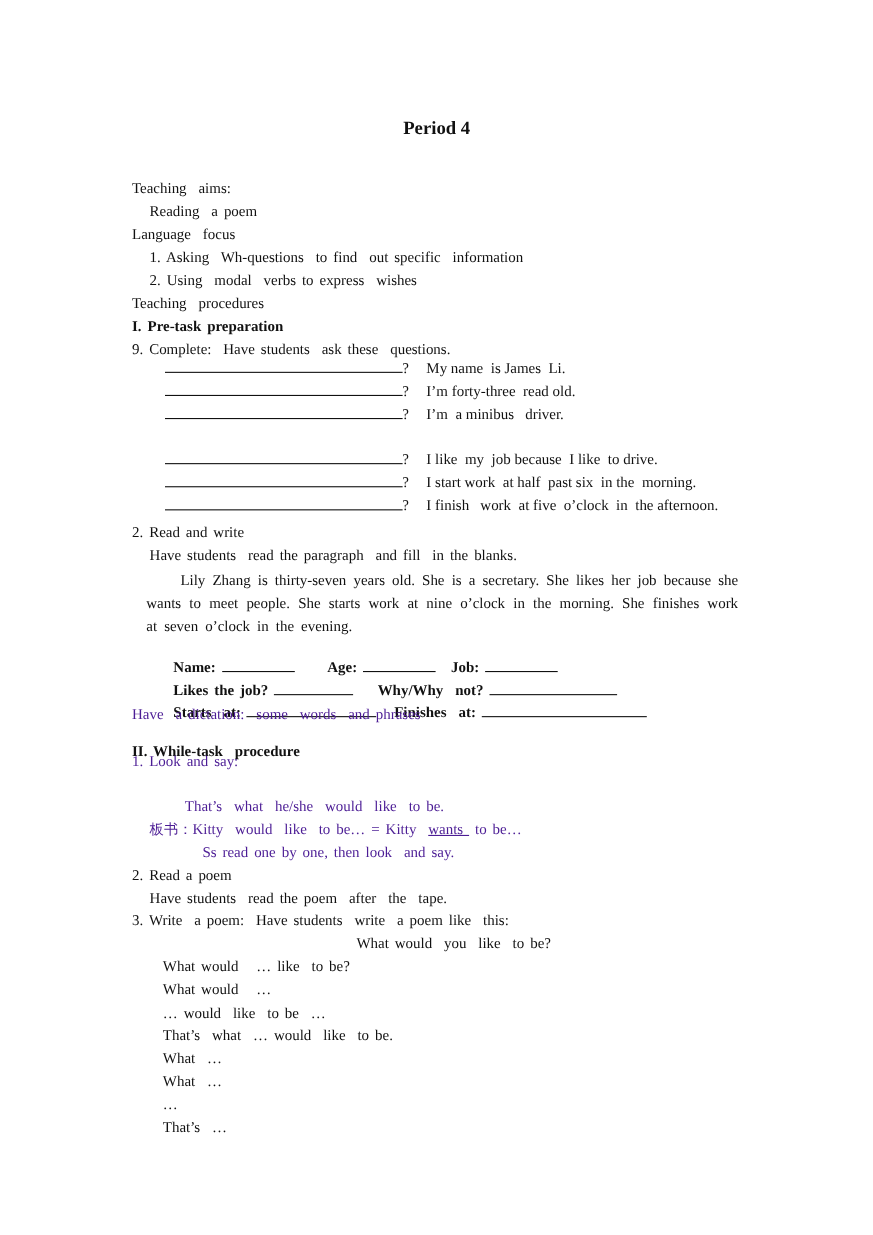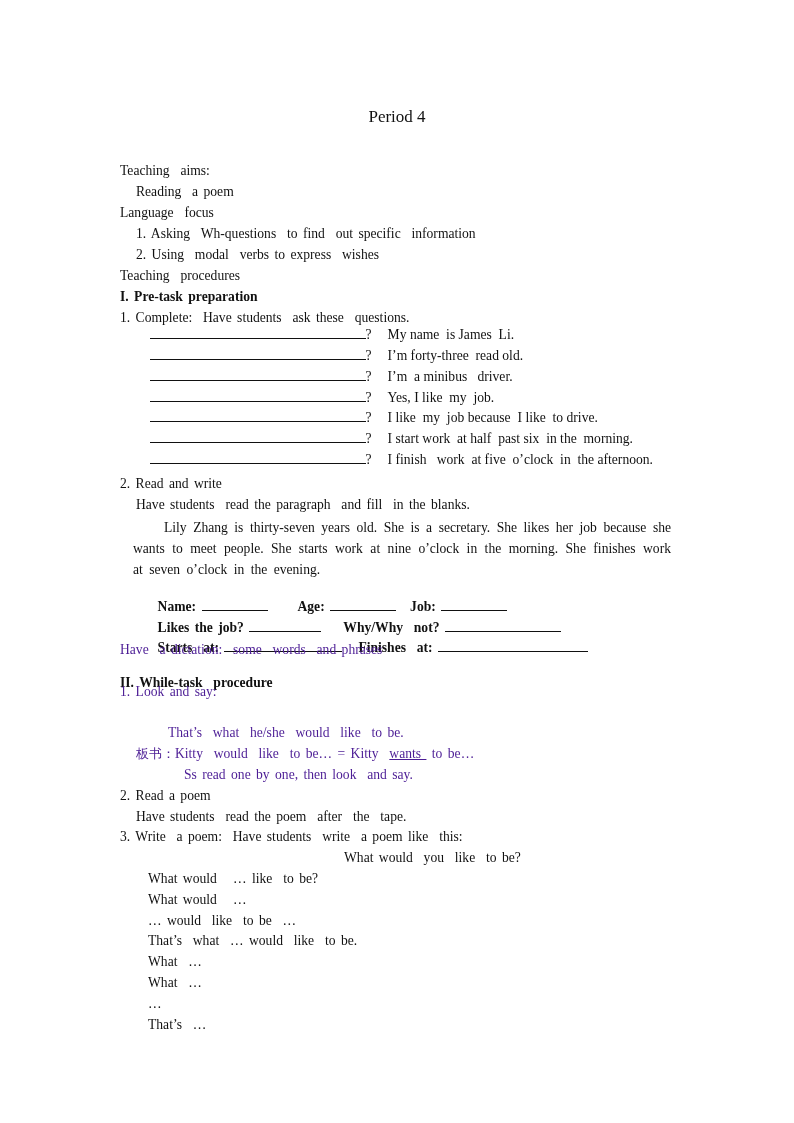--- a/index.html
+++ b/index.html
@@ -4,21 +4,21 @@
   <style>
     html, body { margin: 0; padding: 0; background: #ffffff; }
     body {
       width: 794px; height: 1123px; position: relative; overflow: hidden;
       font-family: "Liberation Serif", "DejaVu Serif", serif;
       color: #111111;
     }
     .page { position: absolute; left: 0; top: 0; width: 794px; height: 1123px; }
     .title {
       position: absolute; left: 0; width: 794px; top: 106px;
-      text-align: center; font-weight: normal; font-size: 17px; line-height: 22px;
+      text-align: center; font-weight: bold; font-size: 17px; line-height: 22px;
     }
     .ln {
       position: absolute; font-size: 13.6px; line-height: 18px; white-space: pre;
       word-spacing: 2px;
       margin-top: 22px;
     }
     .bold { font-weight: bold; }
     .red { color: #4c1d95; }
     .blank {
       display: inline-block; border-bottom: 1px solid #111; height: 13px; vertical-align: baseline;
@@ -37,33 +37,30 @@
 
   <div class="title">Period 4</div>
 
   <div class="ln" style="left:120px; top:140px;">Teaching  aims:</div>
   <div class="ln" style="left:136px; top:161px;">Reading  a poem</div>
   <div class="ln" style="left:120px; top:182px;">Language  focus</div>
   <div class="ln" style="left:136px; top:203px;">1. Asking  Wh-questions  to find  out specific  information</div>
   <div class="ln" style="left:136px; top:224px;">2. Using  modal  verbs to express  wishes</div>
   <div class="ln" style="left:120px; top:245px;">Teaching  procedures</div>
   <div class="ln bold" style="left:120px; top:266px;">I. Pre-task preparation</div>
-  <div class="ln" style="left:120px; top:287px;">1. Complete:  Have students  ask these  questions.</div>
+  <div class="ln" style="left:120px; top:287px;">9. Complete:  Have students  ask these  questions.</div>
 
   <div class="qrow" style="top:307px;">
     <span class="blank"></span><span class="qmark">?</span><span>My name  is James  Li.</span>
   </div>
   <div class="qrow" style="top:328px;">
     <span class="blank"></span><span class="qmark">?</span><span>I’m forty-three  read old.</span>
   </div>
   <div class="qrow" style="top:349px;">
     <span class="blank"></span><span class="qmark">?</span><span>I’m  a minibus   driver.</span>
-  </div>
-  <div class="qrow" style="top:370px;">
-    <span class="blank"></span><span class="qmark">?</span><span>Yes, I like  my  job.</span>
   </div>
   <div class="qrow" style="top:390px;">
     <span class="blank"></span><span class="qmark">?</span><span>I like  my  job because  I like  to drive.</span>
   </div>
   <div class="qrow" style="top:411px;">
     <span class="blank"></span><span class="qmark">?</span><span>I start work  at half  past six  in the  morning.</span>
   </div>
   <div class="qrow" style="top:432px;">
     <span class="blank"></span><span class="qmark">?</span><span>I finish   work  at five  o’clock  in  the afternoon.</span>
   </div>
@@ -85,21 +82,21 @@
   <div class="ln red" style="left:120px; top:619px;">Have  a dictation:  some  words  and phrases</div>
   <div class="ln bold" style="left:120px; top:652px;text-align:center;">II. While-task  procedure</div>
   <div class="ln red" style="left:120px; top:661px;">1. Look and say:</div>
   <div class="ln red" style="left:168px; top:702px;">That’s  what  he/she  would  like  to be.</div>
   <div class="ln red" style="left:136px; top:723px;"><span class="cjk">板书：</span><span>Kitty  would  like  to be… = Kitty  </span><span class="u">wants </span><span> to be…</span></div>
   <div class="ln red" style="left:184px; top:744px;">Ss read one by one, then look  and say.</div>
 
   <div class="ln" style="left:120px; top:765px;">2. Read a poem</div>
   <div class="ln" style="left:136px; top:786px;">Have students  read the poem  after  the  tape.</div>
   <div class="ln" style="left:120px; top:806px;">3. Write  a poem:  Have students  write  a poem like  this:</div>
-  <div class="ln" style="left:344px; top:827px;text-align:center;">What would  you  like  to be?</div>
+  <div class="ln" style="left:324px; top:827px;text-align:center;">What would  you  like  to be?</div>
 
   <div class="ln" style="left:148px; top:848px;">What would   … like  to be?</div>
   <div class="ln" style="left:148px; top:869px;">What would   …</div>
   <div class="ln" style="left:148px; top:890px;">… would  like  to be  …</div>
   <div class="ln" style="left:148px; top:910px;">That’s  what  … would  like  to be.</div>
   <div class="ln" style="left:148px; top:931px;">What  …</div>
   <div class="ln" style="left:148px; top:952px;">What  …</div>
   <div class="ln" style="left:148px; top:973px;">…</div>
   <div class="ln" style="left:148px; top:994px;">That’s  …</div>
 

